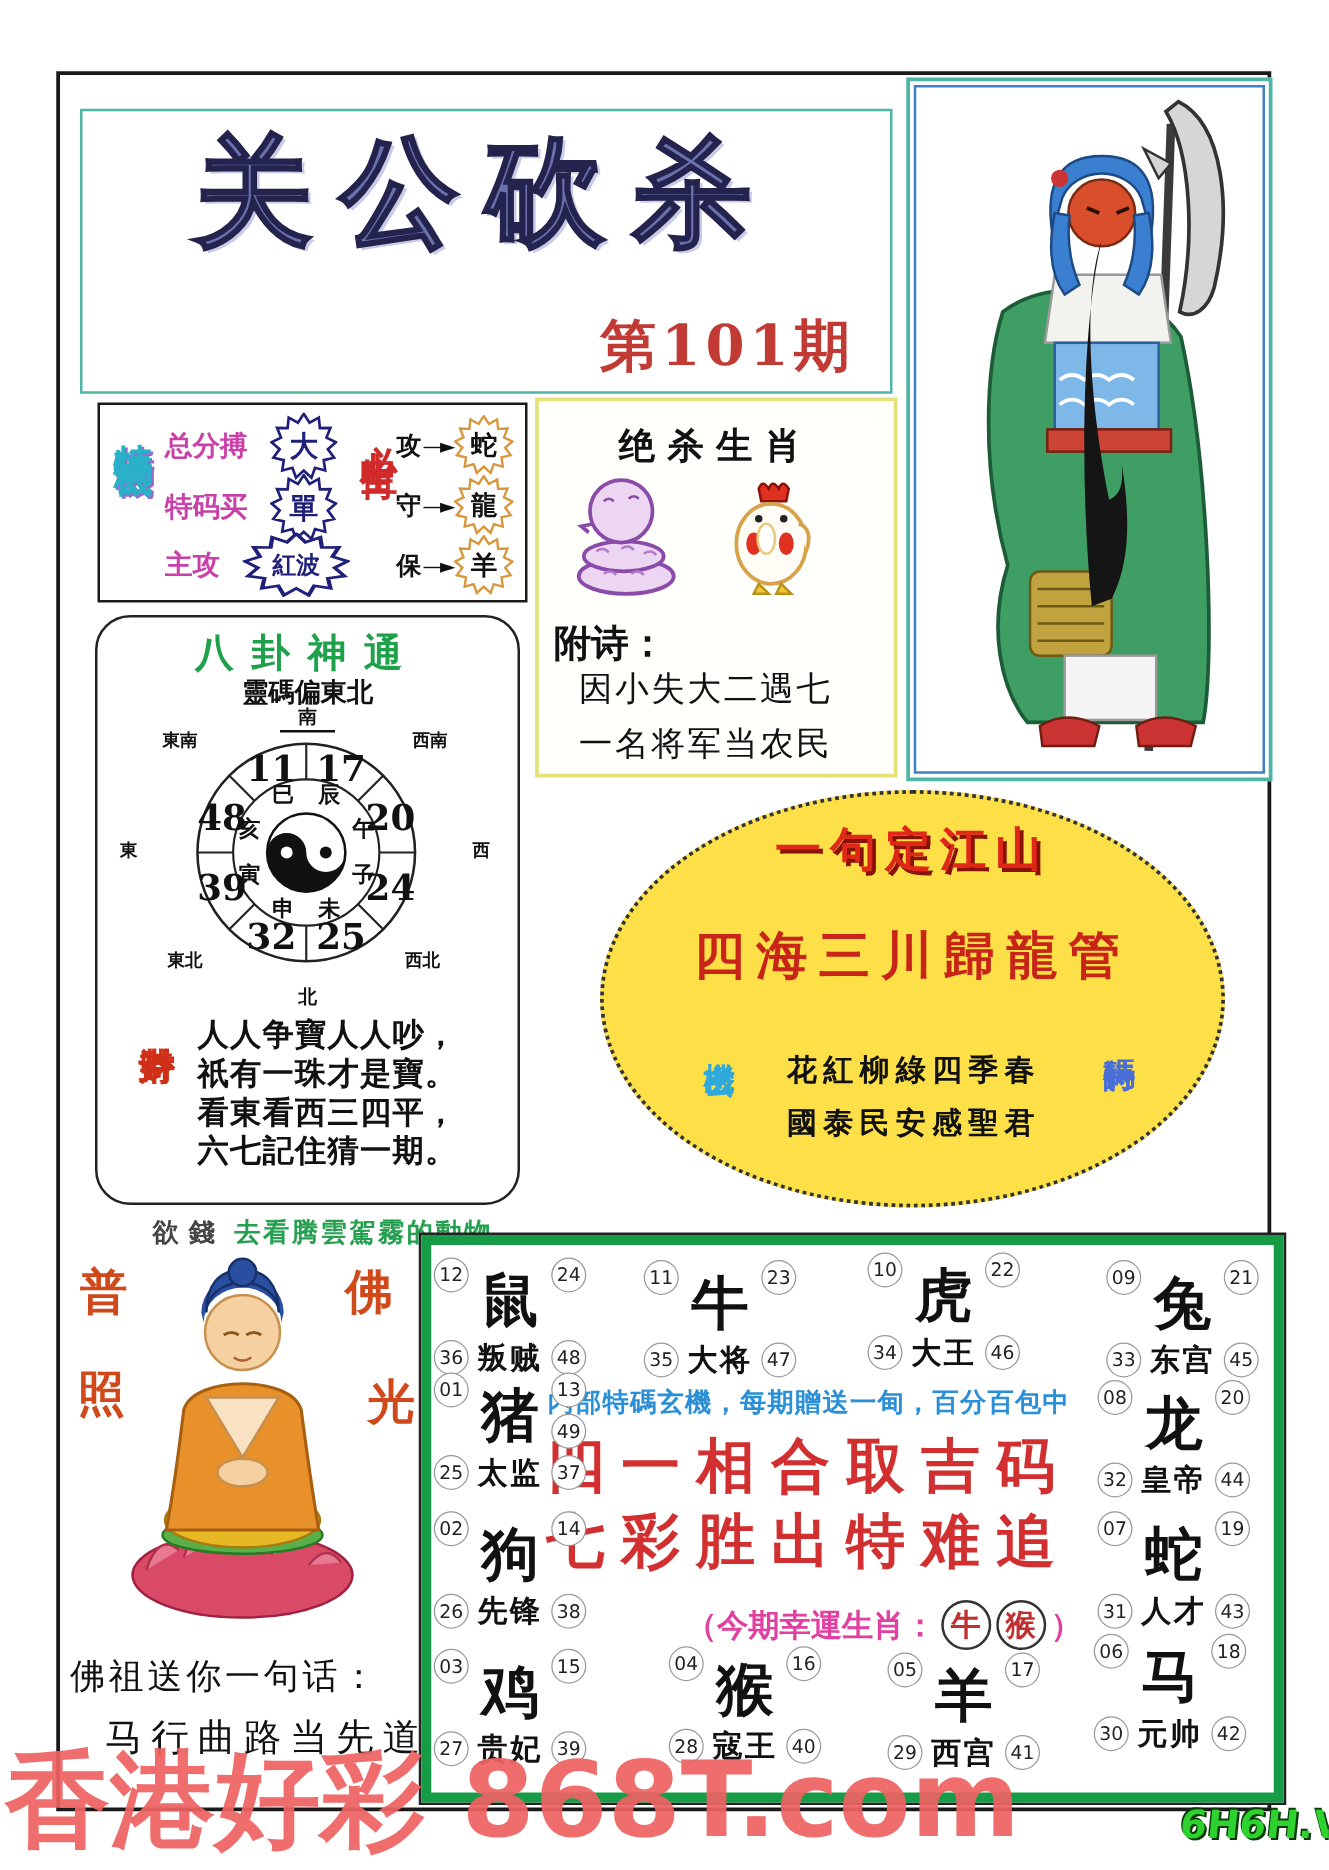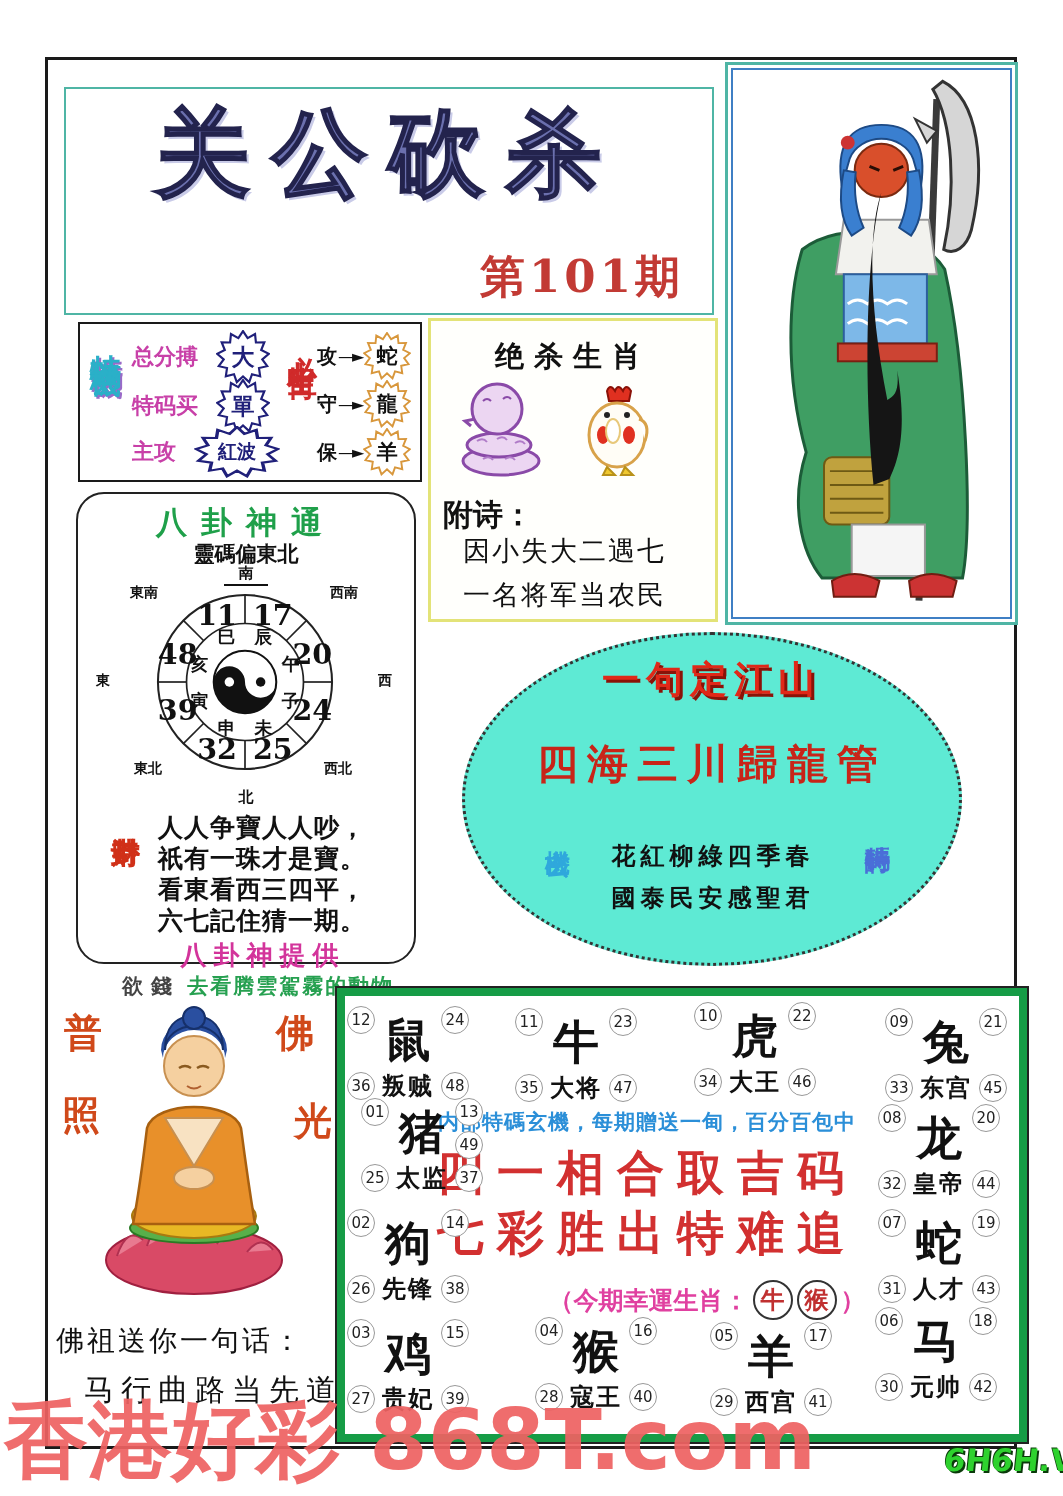--- a/index.html
+++ b/index.html
@@ -67,41 +67,41 @@
   #gua-side{left:32px;top:320px;font-size:29px;font-weight:bold;color:#d03018;line-height:32px;}
   #gua-lines{left:80px;top:318px;width:246px;}
   .gua-line{font-size:25px;font-weight:bold;line-height:31px;letter-spacing:1px;white-space:nowrap;}
   #gua-provider{left:62px;top:444px;width:246px;text-align:center;font-size:26px;font-weight:bold;
       color:#d3349b;letter-spacing:7px;}
   #gua-money{left:44px;top:478px;white-space:nowrap;font-size:21px;font-weight:bold;}
   #gua-money .lbl{color:#444;letter-spacing:8px;}
   #gua-money .hint{color:#26a050;letter-spacing:2px;}
 
   
-  #oval{left:462px;top:632px;width:494px;height:328px;border:3px dotted #333;border-radius:50%;background:#5eead4;}
+  #oval{left:480px;top:632px;width:494px;height:328px;border:3px dotted #333;border-radius:50%;background:#fde047;}
   #oval-title{left:0;right:0;top:20px;font-size:37px;font-weight:900;color:#e02818;
       letter-spacing:7px;text-shadow:3px 3px 0 #8a1208;}
   #oval-main{left:0;right:0;top:102px;font-size:41px;font-weight:bold;color:#c82418;letter-spacing:9px;}
   #oval-left{left:78px;top:196px;font-size:25px;font-weight:bold;color:#2fa8dc;line-height:29px;}
   #oval-couplet{left:122px;top:200px;width:252px;text-align:center;}
   .couplet-line{font-size:24px;font-weight:bold;letter-spacing:5px;line-height:42px;white-space:nowrap;}
   #oval-right{left:398px;top:192px;font-size:25px;font-weight:bold;color:#4a6fd8;line-height:29px;}
 
   
   #buddha-svg{left:95px;top:988px;width:198px;height:312px;}
   .bud-char{position:absolute;font-size:38px;font-weight:bold;color:#d0491a;}
   #msg1{left:56px;top:1322px;font-size:28px;letter-spacing:3px;}
   #msg2{left:84px;top:1370px;font-size:30px;letter-spacing:7px;}
 
   
   #zodiac-box{left:337px;top:988px;width:674px;height:438px;border:8px solid #169c46;
       background:#fff;box-shadow:0 0 0 2px #222;}
   .zcell{position:absolute;width:122px;height:96px;}
   .zc0{left:2px;top:10px;}  .zc1{left:170px;top:12px;} .zc2{left:349px;top:6px;}  .zc3{left:540px;top:12px;}
-  .zc4{left:16px;top:102px;} .zc5{left:533px;top:108px;}
+  .zc4{left:2px;top:102px;} .zc5{left:533px;top:108px;}
   .zc6{left:2px;top:213px;} .zc7{left:533px;top:213px;}
   .zc8{left:2px;top:323px;} .zc9{left:190px;top:321px;} .zc10{left:365px;top:326px;} .zc11{left:530px;top:311px;}
   .numc{display:inline-flex;align-items:center;justify-content:center;width:26px;height:26px;
       border:1px solid #999;border-radius:50%;background:#fff;font-size:15px;color:#222;}
   .n-tl{position:absolute;left:0;top:0;} .n-tr{position:absolute;right:0;top:0;}
   .n-mr{position:absolute;right:0;top:33px;}
   .zanimal{position:absolute;left:0;right:0;top:8px;text-align:center;font-size:46px;line-height:52px;
       font-family:"DejaVu Serif","Liberation Serif",serif;font-weight:bold;color:#111;}
   .zbot{position:absolute;left:0;right:0;bottom:0;display:flex;align-items:center;justify-content:space-between;}
   .zname{font-size:24px;font-weight:bold;font-family:Liberation Mono, monospace;letter-spacing:2px;}
@@ -301,21 +301,20 @@
   <div class="dir" id="dir-ne">東北</div>
   <div class="dir" id="dir-nw">西北</div>
   <div id="dir-n" class="abs">北</div>
   <div id="gua-side" class="abs vert serif">卜卦财诗</div>
   <div id="gua-lines" class="abs">
     <div class="gua-line serif">人人争寶人人吵，</div>
     <div class="gua-line serif">祇有一珠才是寶。</div>
     <div class="gua-line serif">看東看西三四平，</div>
     <div class="gua-line serif">六七記住猜一期。</div>
   </div>
-  <div id="gua-provider" class="abs serif">八卦神提供</div>
   <div id="gua-money" class="abs">
     <span class="lbl serif">欲錢</span>
     <span class="hint serif">去看腾雲駕霧的動物</span>
   </div>
 </div>
 
 <div id="oval" class="abs">
   <div id="oval-title" class="abs center">一句定江山</div>
   <div id="oval-main" class="abs center serif">四海三川歸龍管</div>
   <div id="oval-left" class="abs vert">出玄機</div>

